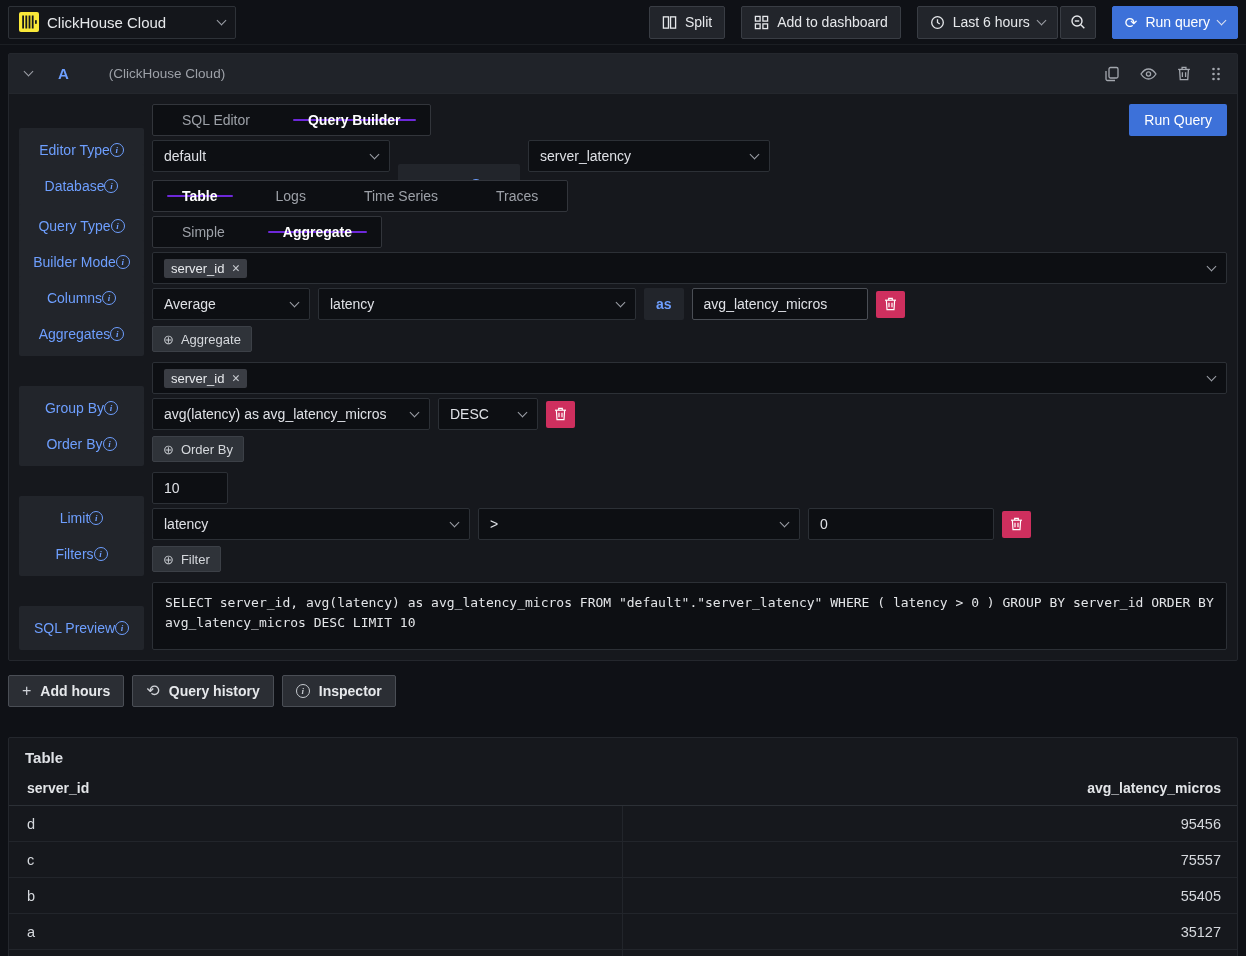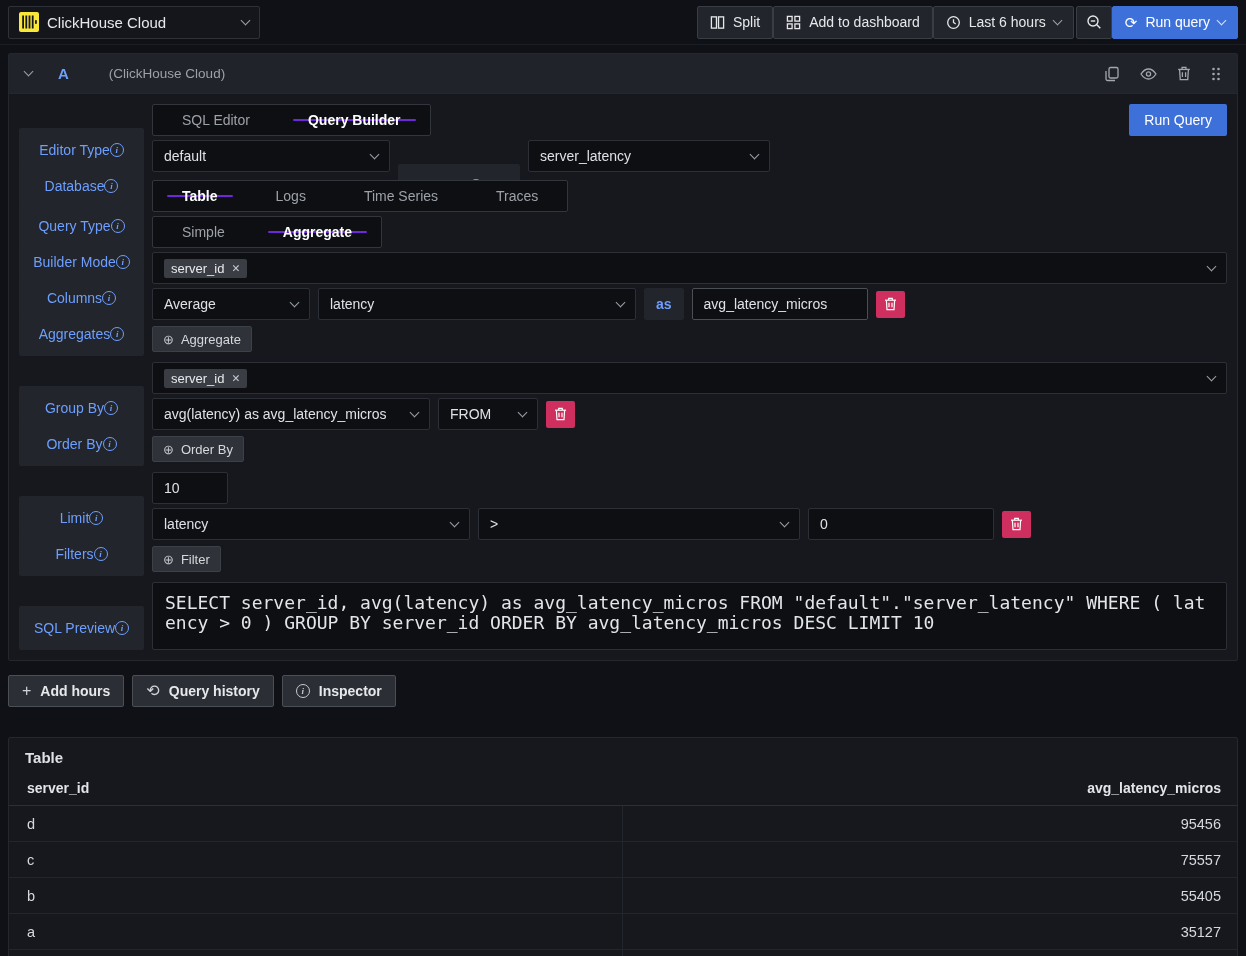--- a/index.html
+++ b/index.html
@@ -10,26 +10,26 @@
     font-size:14px;
     color:#D8DADF;
     overflow:hidden;
   }
   
   .topbar {
     height:45px; display:flex; align-items:center; justify-content:space-between;
     padding:0 8px; border-bottom:1px solid #1B1E23; background:#0F1116;
   }
   .ds-picker {
-    width:252px; height:33px; display:flex; align-items:center; gap:8px;
+    width:228px; height:33px; display:flex; align-items:center; gap:8px;
     background:#14161B; border:1px solid #2E3238; border-radius:2px; padding:0 10px;
     color:#E6E8EB; font-size:15px; cursor:pointer;
   }
   .ds-picker .label { flex:1; }
-  .tb-right { display:flex; align-items:center; gap:0; }
+  .tb-right { display:flex; align-items:center; gap:16px; }
   .tb-btn {
     height:33px; display:flex; align-items:center; gap:8px; padding:0 12px;
     background:#22252B; border:1px solid #393D44; border-radius:2px;
     color:#E6E8EB; font-weight:500; cursor:pointer; font-size:14px;
   }
   .tb-group { display:flex; gap:2px; }
   .tb-btn.square { padding:0 9px; }
   .tb-btn.primary { background:#3D71D9; border-color:#3D71D9; color:#FFFFFF; }
   .chev {
     width:7px; height:7px; border-right:1.5px solid #9DA1A8; border-bottom:1.5px solid #9DA1A8;
@@ -101,21 +101,21 @@
     gap:7px; padding:0 10px; cursor:pointer;
   }
   .sub-btn .glyph { font-size:13px; color:#C0C4C9; }
   .run-query-btn {
     position:absolute; top:10px; right:10px; height:32px; background:#3D71D9;
     border:none; border-radius:2px; color:#fff; font-size:14px; font-weight:500;
     padding:0 15px; cursor:pointer; font-family:inherit;
   }
   .sql-box {
     flex:1; background:#0D0F13; border:1px solid #2C3036; border-radius:2px;
-    padding:10px 12px; font-family:"DejaVu Sans Mono", monospace; font-size:18px;
+    padding:10px 12px; font-family:"DejaVu Sans Mono", monospace; font-size:13px;
     line-height:20px; color:#E3E5E8; word-break:break-all; min-height:62px;
   }
   
   .footer-row { display:flex; gap:8px; margin:14px 8px 0 8px; }
   .footer-btn {
     height:32px; background:#2B2E34; border:1px solid #4A4E55; border-radius:2px;
     color:#E6E8EB; font-weight:600; font-size:14px; display:flex; align-items:center;
     gap:9px; padding:0 13px; cursor:pointer;
   }
   .footer-btn .glyph { font-size:16px; font-weight:400; color:#D0D3D8; }
@@ -354,21 +354,21 @@
     <div class="row">
       <div class="chip-label">
         <span>Order By</span>
         <span class="info">i</span>
       </div>
       <div class="select" style="width:278px">
         <span>avg(latency) as avg_latency_micros</span>
           <span class="chev"></span>
       </div>
       <div class="select" style="width:100px">
-        <span>FROM</span>
+        <span>DESC</span>
           <span class="chev"></span>
       </div>
       <button class="danger-btn">
         <svg class="icon" width="13" height="14" viewBox="0 0 13 14" fill="none" stroke="#fff" stroke-width="1.2">
           <path d="M1 3.2h11"></path>
             <path d="M4.7 3V1.3h3.6V3"></path>
             <path d="M2.4 3.4l.6 9.3h7l.6-9.3"></path>
             <path d="M5 5.8v4.4M8 5.8v4.4"></path>
         </svg>
       </button>

